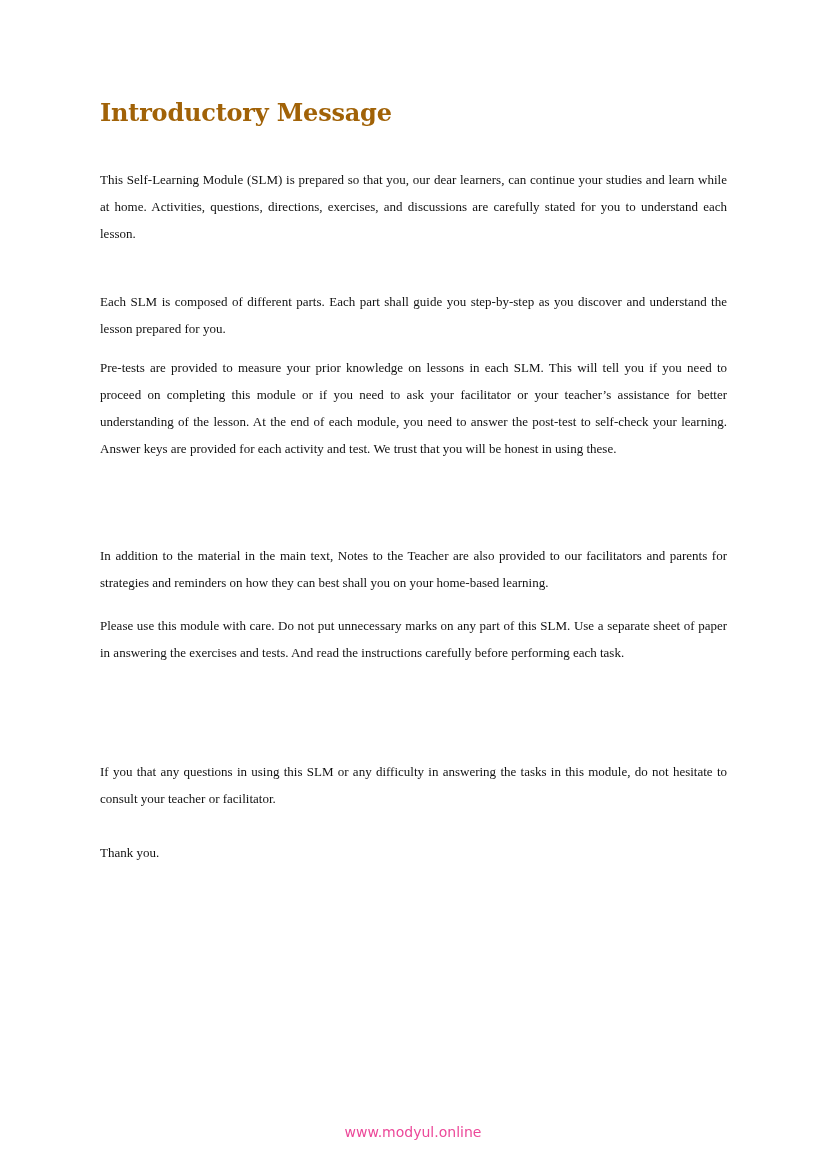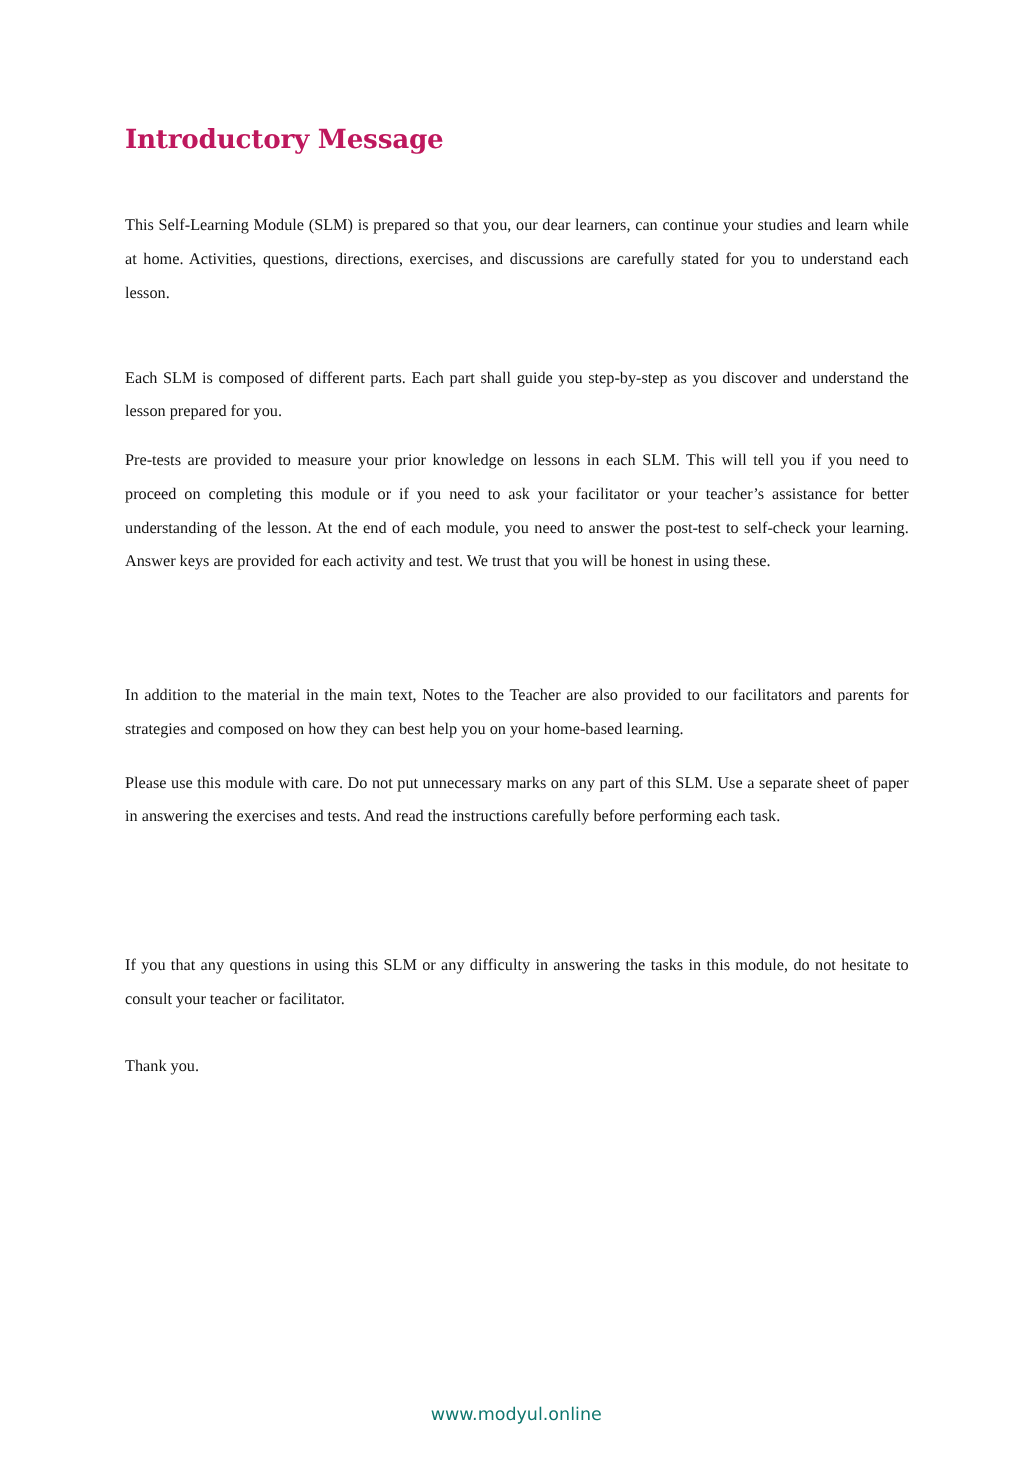--- a/index.html
+++ b/index.html
@@ -1,40 +1,40 @@
 <!DOCTYPE html>
 <html><head>
 <meta charset="utf-8">
 <style>
   html, body { margin: 0; padding: 0; background: #ffffff; }
   body { width: 826px; height: 1169px; position: relative; overflow: hidden; }
   .page { position: absolute; left: 100px; top: 0; width: 627px; }
   .title {
     position: absolute; top: 98px; left: 0;
     font-family: "DejaVu Serif", serif; font-weight: bold;
-    font-size: 21px; color: #be185d; margin: 0; white-space: nowrap;
+    font-size: 24px; color: #a16207; margin: 0; white-space: nowrap;
     letter-spacing: -0.2px;
   }
   .para {
     position: absolute; left: 0; width: 627px; margin: 0;
     font-family: "Liberation Serif", serif; font-size: 13px;
     line-height: 27px; color: #111; text-align: justify;
   }
   .footer {
     position: absolute; top: 1124px; left: 0; width: 826px; text-align: center;
-    font-family: "DejaVu Sans", sans-serif; font-size: 14px; color: #0f766e;
+    font-family: "DejaVu Sans", sans-serif; font-size: 14px; color: #ec4899;
   }
 </style>
 </head>
 <body>
 
 <div class="page">
   <h1 class="title">Introductory Message</h1>
   <p class="para" style="top:166px">This Self-Learning Module (SLM) is prepared so that you, our dear learners, can continue your studies and learn while at home. Activities, questions, directions, exercises, and discussions are carefully stated for you to understand each lesson.</p>
   <p class="para" style="top:288px">Each SLM is composed of different parts. Each part shall guide you step-by-step as you discover and understand the lesson prepared for you.</p>
   <p class="para" style="top:354px">Pre-tests are provided to measure your prior knowledge on lessons in each SLM. This will tell you if you need to proceed on completing this module or if you need to ask your facilitator or your teacher’s assistance for better understanding of the lesson. At the end of each module, you need to answer the post-test to self-check your learning. Answer keys are provided for each activity and test. We trust that you will be honest in using these.</p>
-  <p class="para" style="top:542px">In addition to the material in the main text, Notes to the Teacher are also provided to our facilitators and parents for strategies and composed on how they can best help you on your home-based learning.</p>
+  <p class="para" style="top:542px">In addition to the material in the main text, Notes to the Teacher are also provided to our facilitators and parents for strategies and reminders on how they can best shall you on your home-based learning.</p>
   <p class="para" style="top:612px">Please use this module with care. Do not put unnecessary marks on any part of this SLM. Use a separate sheet of paper in answering the exercises and tests. And read the instructions carefully before performing each task.</p>
   <p class="para" style="top:758px">If you that any questions in using this SLM or any difficulty in answering the tasks in this module, do not hesitate to consult your teacher or facilitator.</p>
   <p class="para" style="top:839px">Thank you.</p>
 </div>
 
 <div class="footer">www.modyul.online</div>
 
 </body></html>

